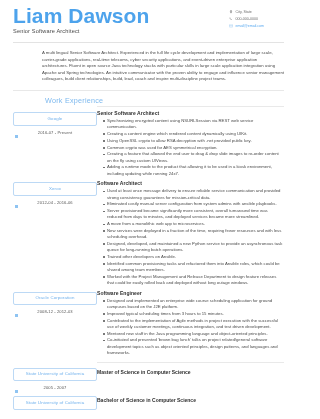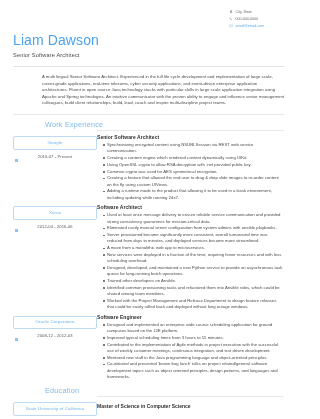--- a/index.html
+++ b/index.html
@@ -26,27 +26,26 @@
 
   
   .header {
     display: flex;
     align-items: flex-start;
     justify-content: space-between;
     padding: 7px 6px 0 13px;
   }
   .identity { padding-top: 1px; }
   .name {
-    font-size: 14px;
+    font-size: 21px;
     line-height: 16px;
-    font-weight: normal;
+    font-weight: bold;
     color: #4da3ec;
     letter-spacing: 0.1px;
     white-space: nowrap;
-    margin-top: 24px;
   }
   .job-title {
     font-size: 5.6px;
     line-height: 8px;
     color: #4a4a4a;
     margin-top: 3px;
     letter-spacing: 0.15px;
   }
   .contact {
     padding-top: 2px;
@@ -297,21 +296,20 @@
           <li>Improved typical scheduling times from 3 hours to 15 minutes.</li>
           <li>Contributed to the implementation of Agile methods in project execution with the successful use of weekly customer meetings, continuous integration, and test driven development.</li>
           <li>Mentored new staff in the Java programming language and object-oriented principles.</li>
           <li>Co-initiated and presented 'brown bag lunch' talks on project related/general software development topics such as object oriented principles, design patterns, and languages and frameworks.</li>
         </ul>
       </div>
     </div>
   </div>
 
   <div class="section">
-    <div class="section-head">Education</div>
     <div class="section-rule"></div>
 
     <div class="entry">
       <div class="meta">
         <div class="org-badge">State University of California</div>
         <div class="badge-notch"></div>
         <div class="meta-dates">2005 - 2007</div>
       </div>
       <div class="content">
         <div class="edu-degree">Master of Science in Computer Science</div>

